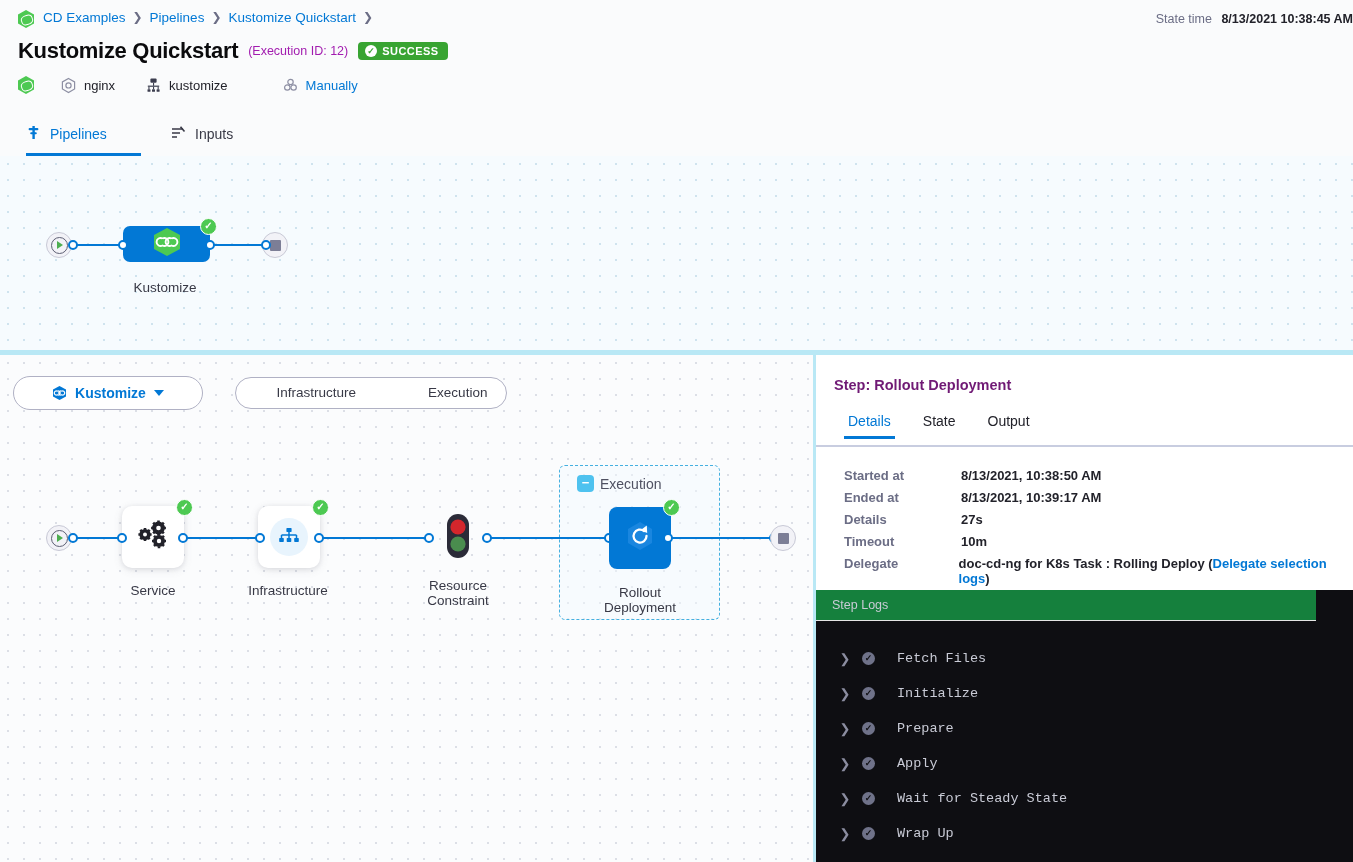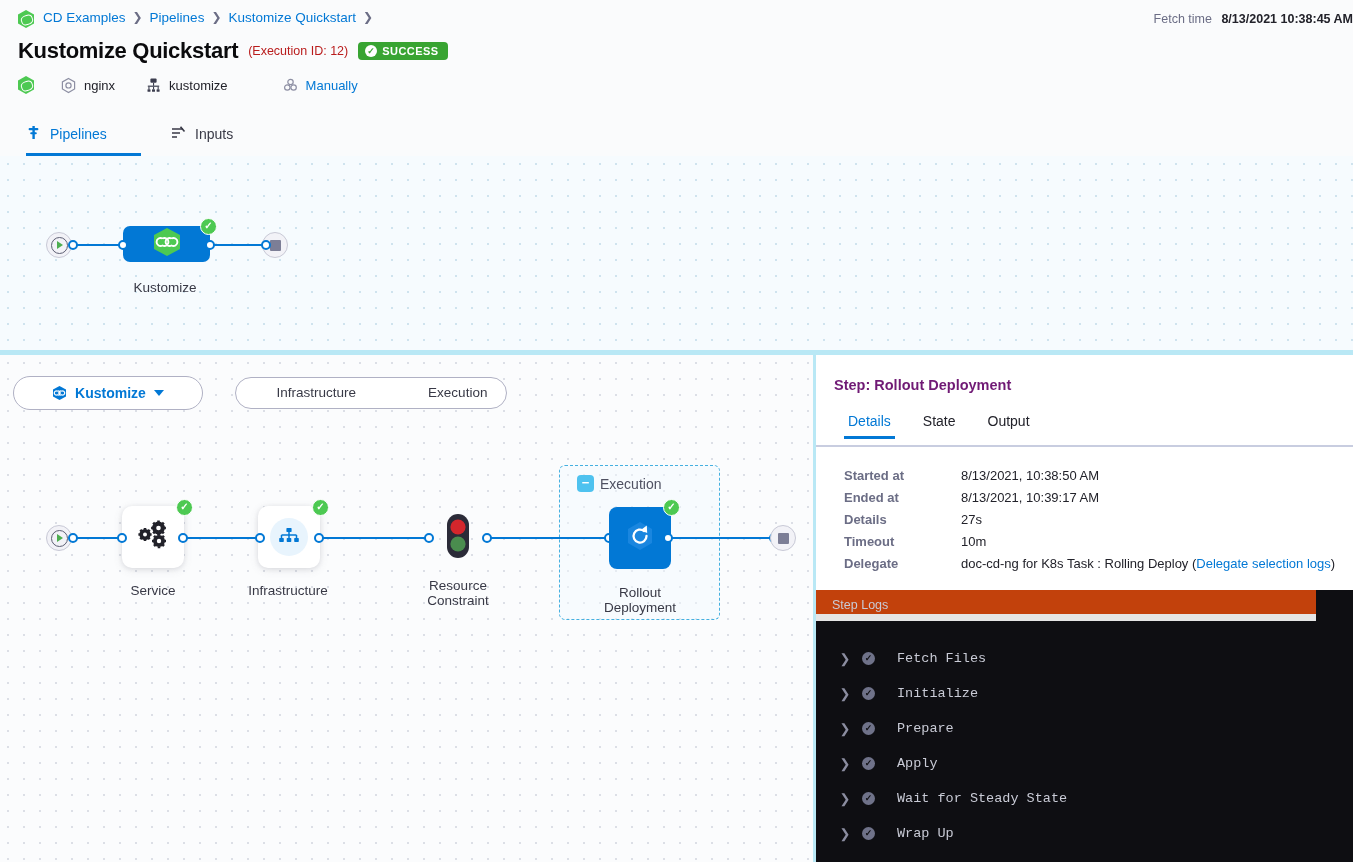--- a/index.html
+++ b/index.html
@@ -26,21 +26,21 @@
     content: ""; position: absolute; left: 3px; top: 5px; width: 10px; height: 8px;
     border: 1.6px solid #fff; border-radius: 5px/4px;
     transform: rotate(-20deg);
   }
   .start-time { position: absolute; right: 0px; top: 12px; font-size: 12.5px; white-space: nowrap; }
   .start-time .lbl { color: #6b6d85; margin-right: 6px; }
   .start-time .val { color: #22222a; font-weight: 600; }
 
   .title-row { position: absolute; left: 18px; top: 38px; display: flex; align-items: center; gap: 10px; }
   .page-title { font-size: 22px; font-weight: 700; color: #0b0b0d; letter-spacing: -0.3px; }
-  .exec-id { font-size: 12.5px; color: #b91c1c; }
+  .exec-id { font-size: 12.5px; color: #a21caf; }
   .badge-success {
     display: inline-flex; align-items: center; gap: 5px;
     background: #38a432; color: #fff; border-radius: 4px;
     padding: 3px 9px 3px 7px; font-size: 11px; font-weight: 700; letter-spacing: .45px;
   }
   .badge-check {
     width: 12px; height: 12px; border-radius: 50%; background: #fff; color: #38a432;
     font-size: 9px; line-height: 12px; text-align: center; font-weight: 900;
   }
 
@@ -144,26 +144,26 @@
   .panel-title { position: absolute; left: 18px; top: 22px; font-size: 14.5px; color: #701a75; font-weight: 600; }
   .panel-tabs { position: absolute; left: 16px; top: 58px; display: flex; gap: 0; }
   .ptab { font-size: 14px; color: #22222a; padding: 0 16px 10px 16px; cursor: pointer; position: relative; }
   .ptab.active { color: #0278d5; }
   .ptab.active::after { content:""; position:absolute; left:12px; right:12px; bottom:0; height:3px; background:#0278d5; }
   .panel-rule { position: absolute; left: 0; top: 90px; width: 537px; height: 2px; background: #c8cde0; }
 
   .details { position: absolute; left: 28px; top: 113px; font-size: 13px; }
   .drow { display: flex; margin-bottom: 7px; }
   .dkey { width: 117px; color: #6b6d85; font-weight: 700; }
-  .dval { color: #22222a; font-weight: 400; text-align: right; }
+  .dval { color: #22222a; font-weight: 700; }
   .dval a { color: #0278d5; text-decoration: none; }
 
   
   .logs { position: absolute; left: 0; top: 235px; width: 537px; height: 272px; background: #0e0e12; }
-  .logs-head { position: absolute; left: 0; top: 0; width: 500px; height: 31px; background: #c2410c; border-bottom: 7px solid #e5e5e5; }
+  .logs-head { position: absolute; left: 0; top: 0; width: 500px; height: 31px; background: #15803d; border-bottom: 1px solid #e5e5e5; }
   .logs-head span { position: absolute; left: 16px; top: 8px; font-size: 12.5px; color: #c9cbd6; }
   .log-row { position: absolute; left: 0; width: 537px; height: 35px; display: flex; align-items: center; cursor: pointer; }
   .log-chev { width: 22px; text-align: center; color: #8b8da0; font-size: 13px; margin-left: 18px; }
   .log-check {
     width: 13px; height: 13px; border-radius: 50%; background: #6f7289; color: #0e0e12;
     font-size: 9px; line-height: 13px; text-align: center; font-weight: 900; margin-left: 6px;
   }
   .log-text { margin-left: 22px; font-family: "Liberation Mono", monospace; font-size: 13.5px; color: #c9cbd6; }
 </style>
 </head>
@@ -177,21 +177,21 @@
       <span class="hx-logo"></span>
       <span class="crumb-link">CD Examples</span>
       <span class="crumb-sep">❯</span>
       <span class="crumb-link">Pipelines</span>
       <span class="crumb-sep">❯</span>
       <span class="crumb-link">Kustomize Quickstart</span>
       <span class="crumb-sep">❯</span>
     </div>
 
     <div class="start-time">
-      <span class="lbl">Fetch time</span>
+      <span class="lbl">State time</span>
       <span class="val">8/13/2021 10:38:45 AM</span>
     </div>
 
     <div class="title-row">
       <span class="page-title">Kustomize Quickstart</span>
       <span class="exec-id">(Execution ID: 12)</span>
       <span class="badge-success">
         <span class="badge-check">✓</span>
         <span>SUCCESS</span>
       </span>

